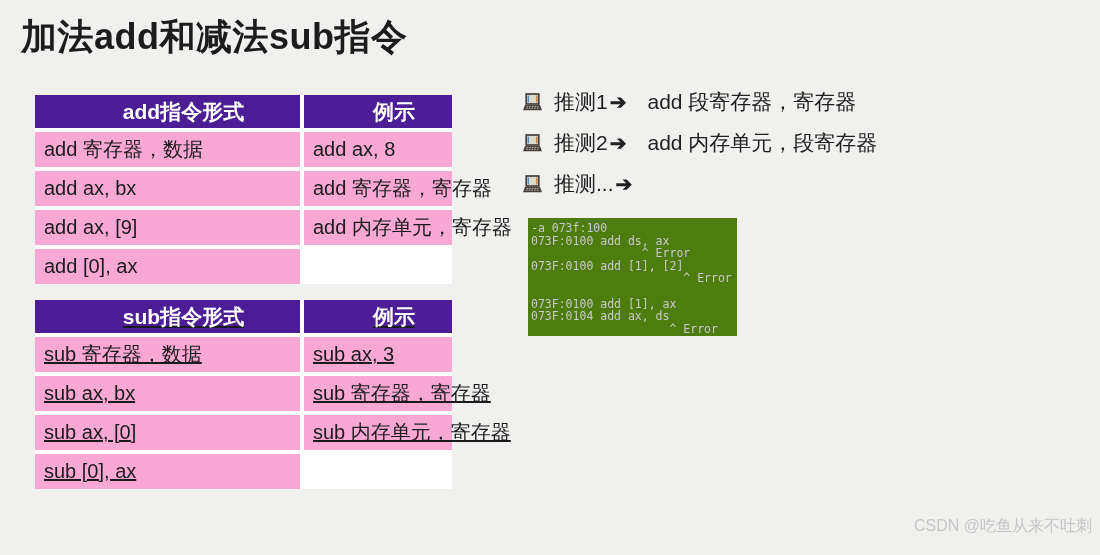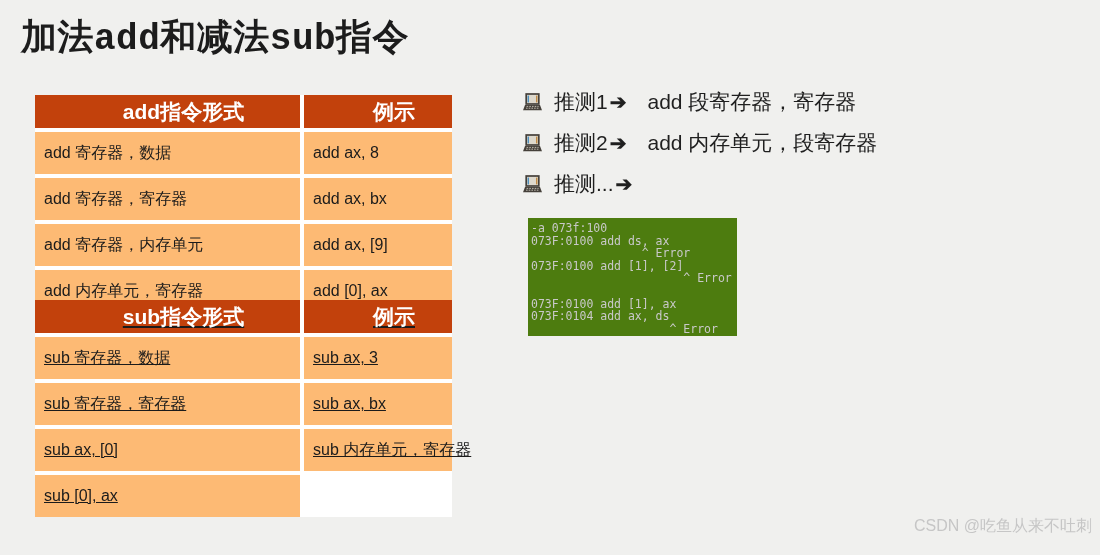--- a/index.html
+++ b/index.html
@@ -5,38 +5,38 @@
   html, body { margin:0; padding:0; }
   body {
     width:1100px; height:555px; position:relative; overflow:hidden;
     background:#f0f0ee;
     font-family:"Liberation Sans", sans-serif;
     color:#1b1b1b;
   }
 
   .title {
     position:absolute; left:21px; top:13px;
-    font-size:36px; font-weight:900; color:#1c1c1c; letter-spacing:0.5px;font-family:Liberation Mono, monospace;
+    font-size:36px; font-weight:900; color:#1c1c1c; letter-spacing:0.5px;
   }
 
   
   .tbl {
     position:absolute; left:35px; width:417px;
     display:grid; grid-template-columns:265px 148px; gap:4px;
     background:#ffffff;
   }
   .tbl-add { top:95px; }
   .tbl-sub { top:300px;text-decoration:underline; }
   .th {
-    background:#c2410c; color:#ffffff; font-weight:bold; font-size:21px;
+    background:#4c1d95; color:#ffffff; font-weight:bold; font-size:21px;
     height:33px; display:flex; align-items:center; justify-content:center;padding-left:32px;
   }
   .td {
-    background:#fdba74; color:#1b1b1b; font-size:16px;
-    height:42px; display:flex; align-items:center;
+    background:#f9a8d4; color:#1b1b1b; font-size:20px;
+    height:35px; display:flex; align-items:center;
     padding-left:9px; box-sizing:border-box; white-space:nowrap;
   }
 
   .bullets { position:absolute; left:522px; top:88px; }
   .bullet {
     display:flex; align-items:center; height:28px; margin-bottom:13px;
     font-size:21px; color:#1f1f1f; white-space:nowrap;
   }
   .bullet .licon { width:21px; height:19px; margin-right:11px; flex:0 0 auto; }
   .bullet .arrow { font-weight:bold; font-size:20px; margin:0 2px; }
@@ -60,35 +60,34 @@
 </head>
 <body>
 
 <div class="title">加法add和减法sub指令</div>
 
 <div class="tbl tbl-add">
   <div class="th">add指令形式</div>
   <div class="th">例示</div>
   <div class="td">add 寄存器，数据</div>
   <div class="td">add ax, 8</div>
+  <div class="td">add ax, bx</div>
   <div class="td">add 寄存器，寄存器</div>
-  <div class="td">add ax, bx</div>
-  <div class="td">add 寄存器，内存单元</div>
   <div class="td">add ax, [9]</div>
   <div class="td">add 内存单元，寄存器</div>
   <div class="td">add [0], ax</div>
 </div>
 
 <div class="tbl tbl-sub">
   <div class="th">sub指令形式</div>
   <div class="th">例示</div>
   <div class="td">sub 寄存器，数据</div>
   <div class="td">sub ax, 3</div>
+  <div class="td">sub ax, bx</div>
   <div class="td">sub 寄存器，寄存器</div>
-  <div class="td">sub ax, bx</div>
   <div class="td">sub ax, [0]</div>
   <div class="td">sub 内存单元，寄存器</div>
   <div class="td">sub [0], ax</div>
 </div>
 
 <div class="bullets">
   <div class="bullet">
     <svg class="licon" viewBox="0 0 21 19">
       <rect x="4.2" y="1" width="12.6" height="10" fill="#ddd8cc" stroke="#45403a" stroke-width="1.7"></rect>
       <rect x="5.6" y="2.6" width="1.4" height="6.8" fill="#4d8fbe"></rect>

